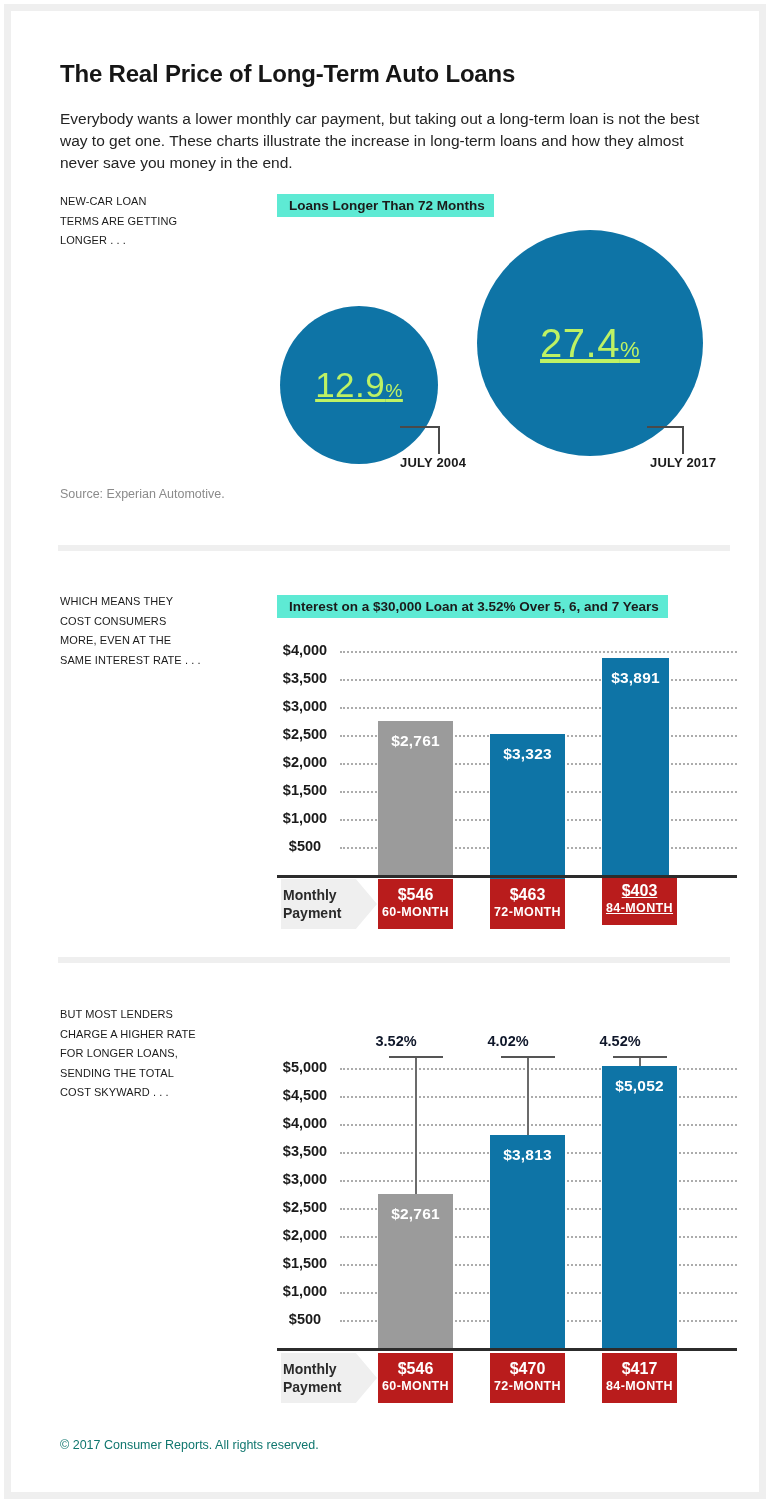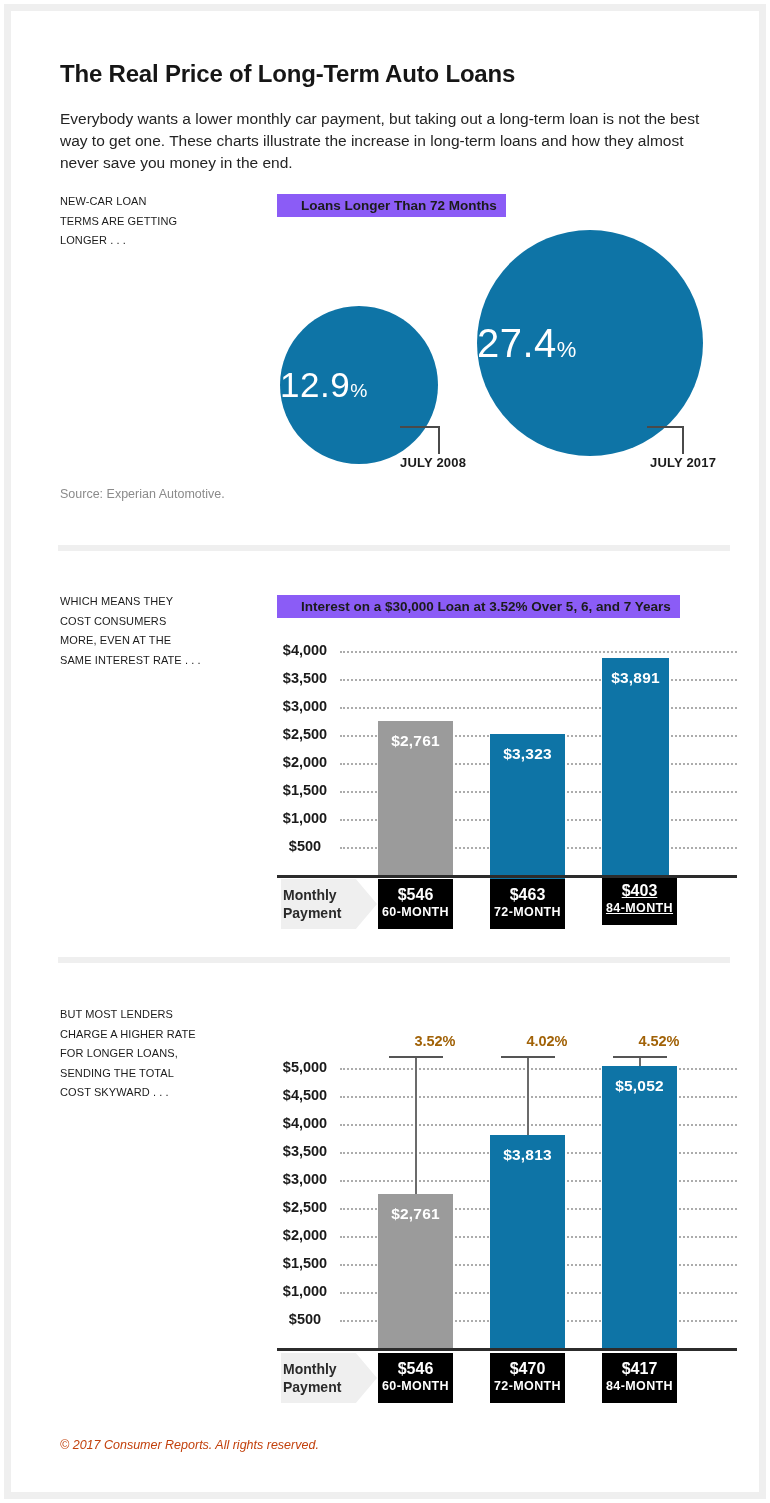--- a/index.html
+++ b/index.html
@@ -2,46 +2,46 @@
 <html><head>
 <meta charset="utf-8">
 <style>
   html,body{margin:0;padding:0;background:#fff;}
   body{width:770px;height:1503px;position:relative;font-family:"Liberation Sans",sans-serif;color:#222;}
   .frame{position:absolute;left:4px;top:4px;right:4px;bottom:4px;border:7px solid #EFEFEF;pointer-events:none;}
   .abs{position:absolute;}
   .page-title{left:60px;top:44px;font-size:24px;font-weight:bold;color:#161616;letter-spacing:-0.2px;}
   .intro{left:60px;top:92px;width:658px;font-size:15.5px;line-height:22px;color:#242424;}
   .sec-heading{left:60px;font-size:11px;line-height:19.5px;font-weight:normal;color:#1B1B1B;letter-spacing:0.1px;}
-  .chart-title{position:absolute;left:0;top:0;background:#8b5cf6;padding:4px 9px 4px 24px;font-size:13.5px;font-weight:bold;color:#1B1B1B;white-space:nowrap;}
+  .chart-title{position:absolute;left:0;top:0;background:#5eead4;padding:4px 9px 4px 12px;font-size:13.5px;font-weight:bold;color:#1B1B1B;white-space:nowrap;}
   .divider{left:58px;width:672px;height:6px;background:#EFEFEF;}
   .source,.footer{font-size:12.5px;}
   .source{left:60px;top:487px;color:#8B8B8B;}
-  .footer{left:60px;top:1438px;color:#c2410c;font-style:italic;}
+  .footer{left:60px;top:1438px;color:#0f766e;}
   
-  .bubble{position:absolute;border-radius:50%;display:flex;align-items:center;color:#ffffff;}
+  .bubble{position:absolute;border-radius:50%;display:flex;align-items:center;justify-content:center;color:#bef264;text-decoration:underline;}
   .bubble-value{font-weight:400;letter-spacing:0.5px;}
   .pct{font-size:0.55em;}
   .callout{position:absolute;border-top:2px solid #4A4A4A;border-right:2px solid #4A4A4A;}
   .callout-label{position:absolute;font-size:13px;font-weight:bold;color:#1B1B1B;width:62px;text-align:right;letter-spacing:0.2px;white-space:nowrap;}
   
   .chart{position:absolute;width:460px;}
   .gridline{position:absolute;height:0;border-top:2px dotted #ACACAC;z-index:0;}
   .ytick{position:absolute;left:0;width:56px;text-align:center;font-size:14.5px;font-weight:bold;color:#1A1A1A;z-index:1;}
   .baseline{position:absolute;left:0;right:0;height:2.5px;background:#2C2C2C;z-index:4;}
   .bar{position:absolute;z-index:3;}
   .bar-value{margin-top:11px;text-align:center;color:#fff;font-size:15.5px;font-weight:bold;letter-spacing:0.2px;}
-  .mp-box{position:absolute;background:#000000;color:#fff;text-align:center;padding-top:6px;box-sizing:border-box;z-index:3;}
+  .mp-box{position:absolute;background:#b91c1c;color:#fff;text-align:center;padding-top:6px;box-sizing:border-box;z-index:3;}
   .mp-amount{font-size:16px;font-weight:bold;line-height:19px;}
   .mp-term{font-size:12.5px;font-weight:bold;letter-spacing:0.4px;line-height:16px;}
   .mp-arrow{position:absolute;left:4px;width:96px;height:50px;background:#EFEFEF;
     clip-path:polygon(0 0,78% 0,100% 50%,78% 100%,0 100%);
     padding:7px 0 0 2px;box-sizing:border-box;z-index:2;}
   .mp-arrow div{font-size:14px;font-weight:bold;color:#2A2A2A;line-height:18px;}
-  .rate-label{position:absolute;width:80px;text-align:right;font-size:14.5px;font-weight:bold;color:#a16207;z-index:2;}
+  .rate-label{position:absolute;width:80px;text-align:left;font-size:14.5px;font-weight:bold;color:#0f172a;z-index:2;}
   .rate-underline{position:absolute;width:54px;height:0;border-top:2px solid #555;z-index:2;}
   .rate-vline{position:absolute;width:0;border-left:2px solid #6B6B6B;z-index:1;}
 </style>
 </head>
 <body>
 
 <div class="frame"></div>
 
 <h1 class="abs page-title">The Real Price of Long-Term Auto Loans</h1>
 <p class="abs intro">Everybody wants a lower monthly car payment, but taking out a long-term loan is not the best way to get one. These charts illustrate the increase in long-term loans and how they almost never save you money in the end.</p>
@@ -55,21 +55,21 @@
 <div class="abs" style="left:277px;top:196px;">
   <span class="chart-title" style="position:static;">Loans Longer Than 72 Months</span>
 </div>
 <div class="bubble" style="left:280px;top:306px;width:158px;height:158px;background:#0E74A6;">
   <span class="bubble-value" style="font-size:35px;"><span>12.9</span><span class="pct">%</span></span>
 </div>
 <div class="bubble" style="left:477px;top:230px;width:226px;height:226px;background:#0E74A6;">
   <span class="bubble-value" style="font-size:40px;"><span>27.4</span><span class="pct">%</span></span>
 </div>
 <div class="callout" style="left:400px;top:426px;width:38px;height:26px;"></div>
-<div class="callout-label" style="left:400px;top:455px;">JULY 2008</div>
+<div class="callout-label" style="left:400px;top:455px;">JULY 2004</div>
 <div class="callout" style="left:647px;top:426px;width:35px;height:26px;"></div>
 <div class="callout-label" style="left:650px;top:455px;">JULY 2017</div>
 <div class="abs source">Source: Experian Automotive.</div>
 
 <div class="abs divider" style="top:545px;"></div>
 
 <div class="abs sec-heading" style="top:592px;">
   <div>WHICH MEANS THEY</div>
   <div>COST CONSUMERS</div>
   <div>MORE, EVEN AT THE</div>

